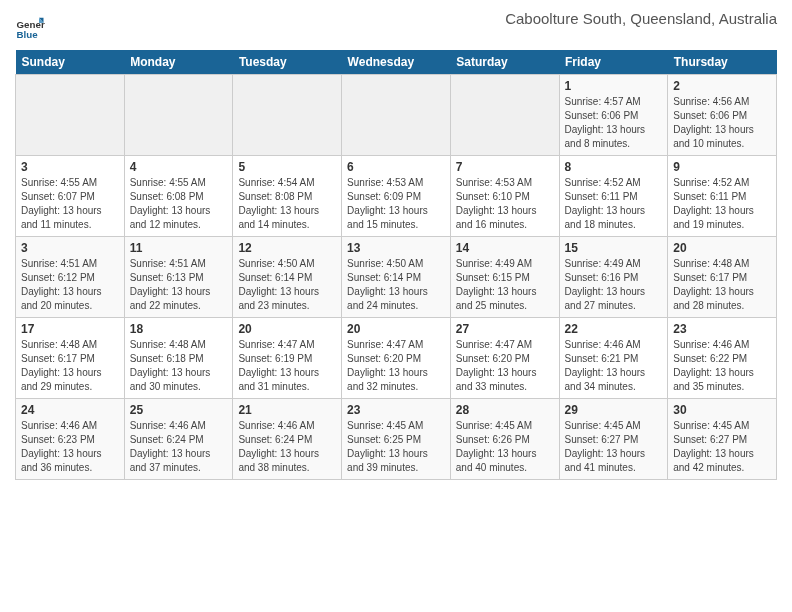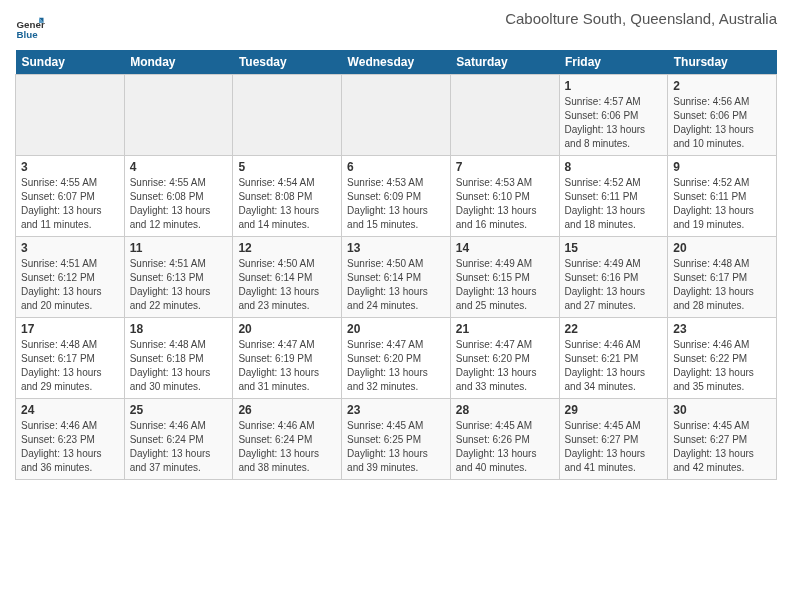--- a/index.html
+++ b/index.html
@@ -264,21 +264,21 @@
 and 31 minutes.</div>
           </td>
           <td>
             <span class="day-num">20</span>
             <div class="day-info" style="white-space: pre-line;">Sunrise: 4:47 AM
 Sunset: 6:20 PM
 Daylight: 13 hours
 and 32 minutes.</div>
           </td>
           <td>
-            <span class="day-num">21</span>
+            <span class="day-num">27</span>
             <div class="day-info" style="white-space: pre-line;">Sunrise: 4:47 AM
 Sunset: 6:20 PM
 Daylight: 13 hours
 and 33 minutes.</div>
           </td>
           <td>
             <span class="day-num">22</span>
             <div class="day-info" style="white-space: pre-line;">Sunrise: 4:46 AM
 Sunset: 6:21 PM
 Daylight: 13 hours
@@ -301,21 +301,21 @@
 and 36 minutes.</div>
           </td>
           <td>
             <span class="day-num">25</span>
             <div class="day-info" style="white-space: pre-line;">Sunrise: 4:46 AM
 Sunset: 6:24 PM
 Daylight: 13 hours
 and 37 minutes.</div>
           </td>
           <td>
-            <span class="day-num">26</span>
+            <span class="day-num">21</span>
             <div class="day-info" style="white-space: pre-line;">Sunrise: 4:46 AM
 Sunset: 6:24 PM
 Daylight: 13 hours
 and 38 minutes.</div>
           </td>
           <td>
             <span class="day-num">23</span>
             <div class="day-info" style="white-space: pre-line;">Sunrise: 4:45 AM
 Sunset: 6:25 PM
 Daylight: 13 hours

